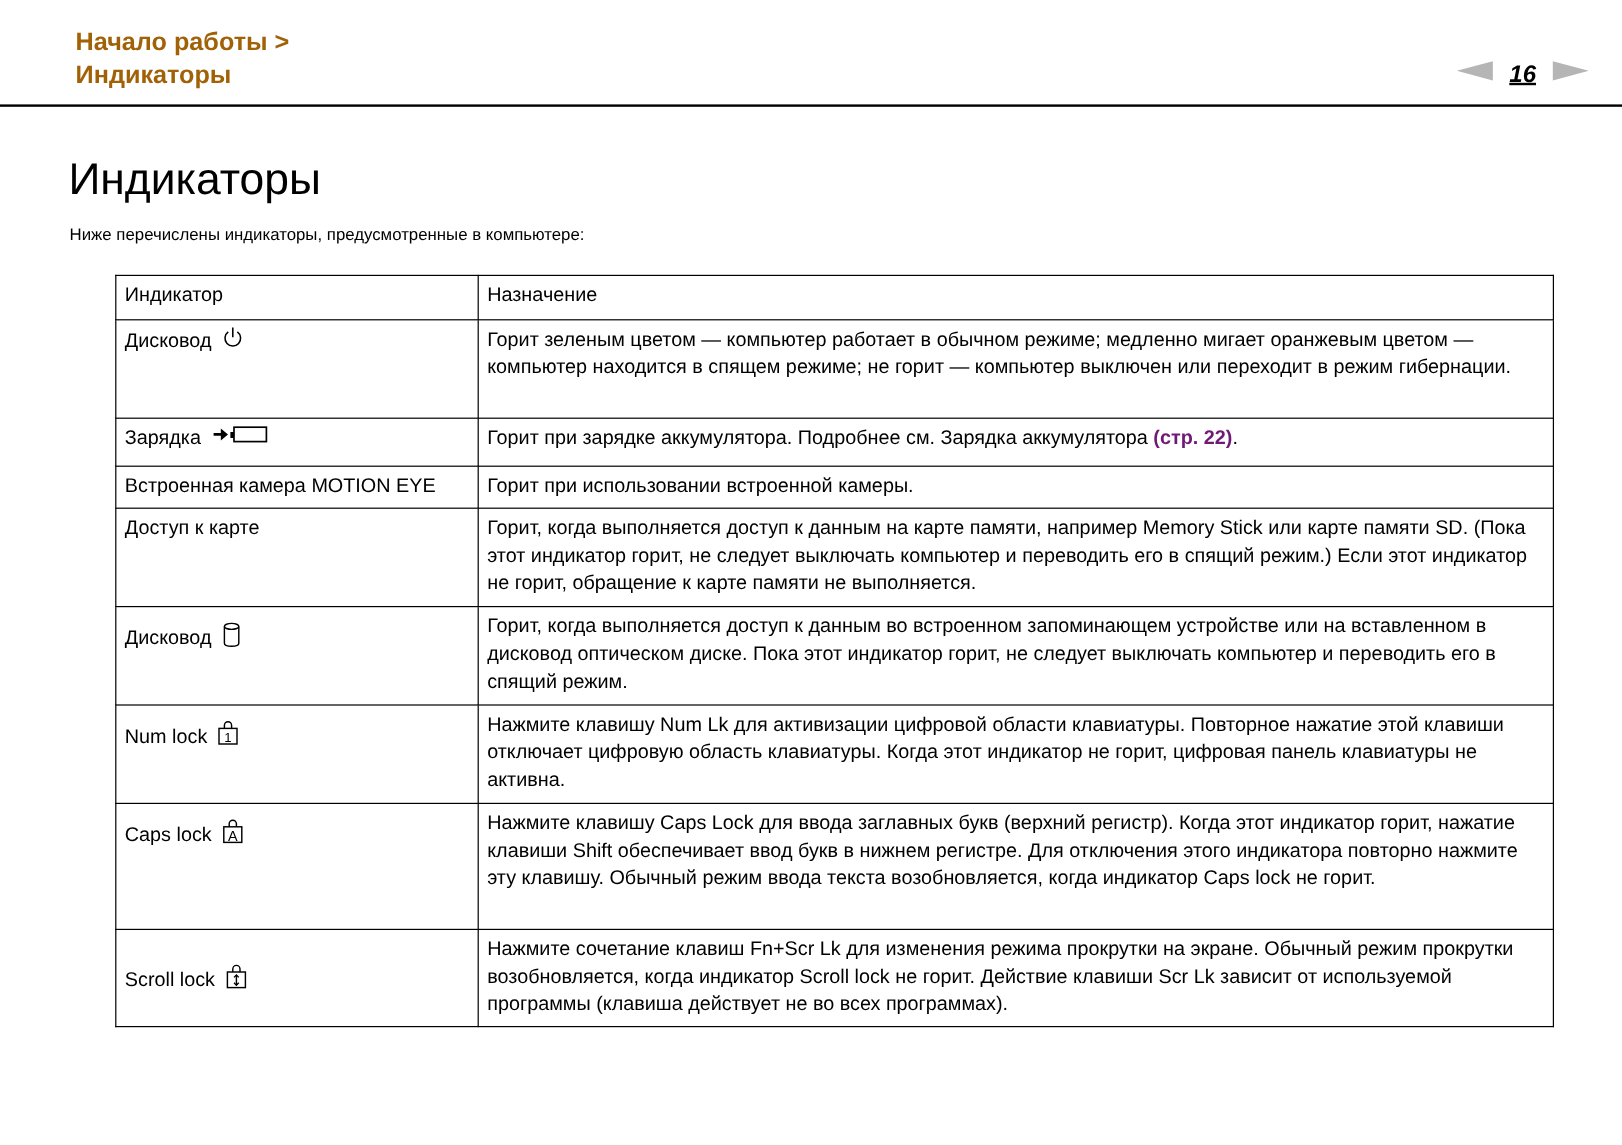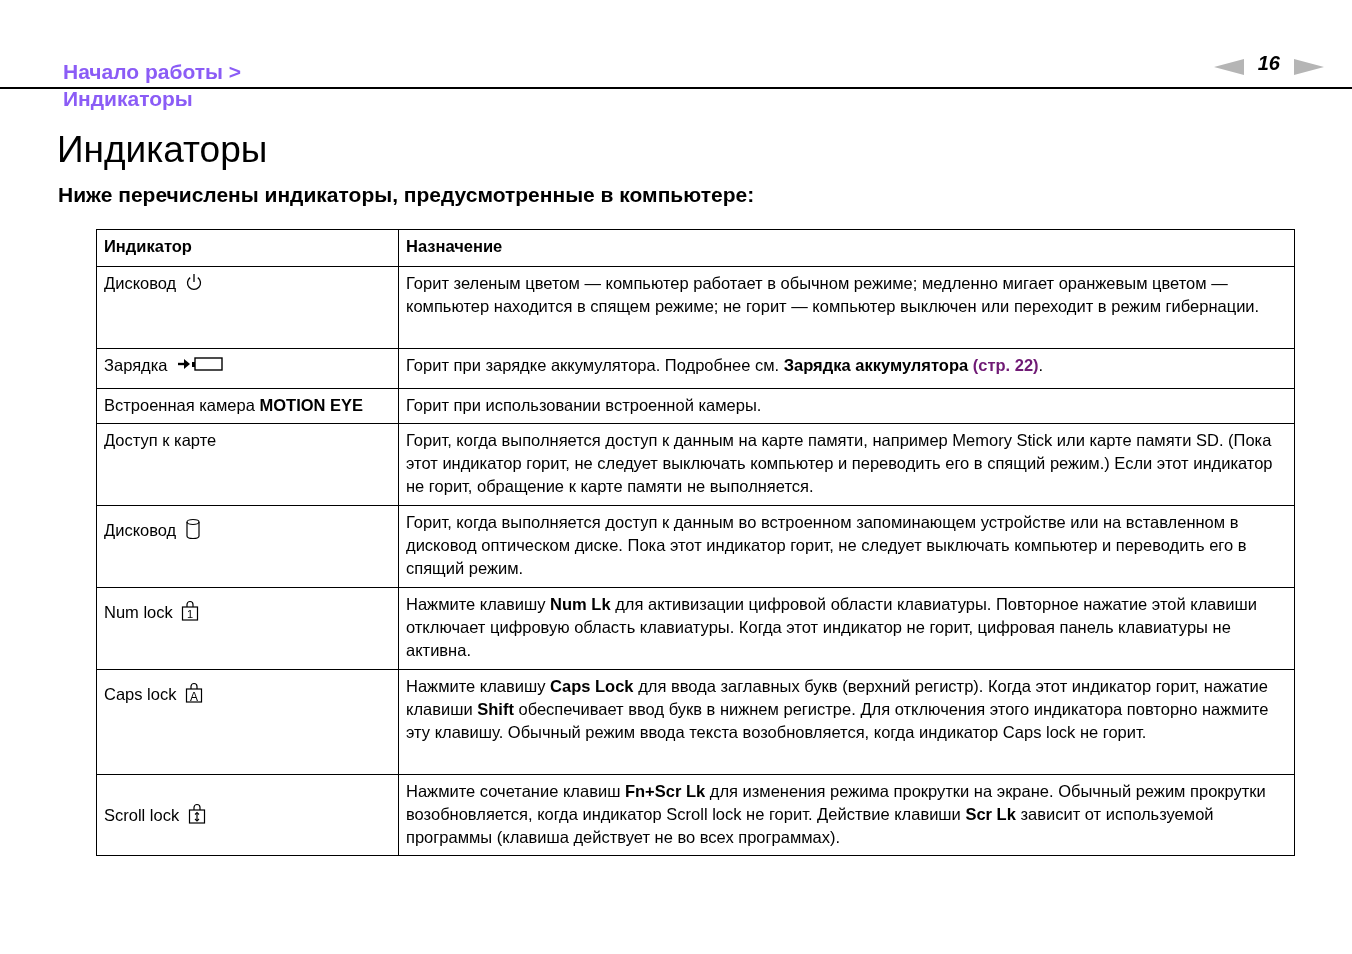--- a/index.html
+++ b/index.html
@@ -2,56 +2,56 @@
 <html><head>
   <meta charset="utf-8">
   <style>
     html, body { margin: 0; padding: 0; background: #ffffff; }
     body {
       width: 1352px; height: 954px; position: relative; overflow: hidden;
       font-family: "Liberation Sans", sans-serif; color: #000;
     }
     .crumb {
       position: absolute; left: 63px; top: 22px;
-      font-size: 21px; font-weight: bold; color: #8b5cf6; line-height: 27px; margin-top: 36px;
+      font-size: 21px; font-weight: bold; color: #a16207; line-height: 27px;
     }
     .pager {
       position: absolute; right: 28px; top: 51px; height: 24px;
-      display: flex; align-items: flex-end; gap: 10px;
+      display: flex; align-items: flex-start; gap: 10px; text-decoration: underline;
     }
     .tri-left {
       width: 0; height: 0; border-top: 8px solid transparent; border-bottom: 8px solid transparent;
       border-right: 30px solid #b5b5b5; cursor: pointer;
     }
     .tri-right {
       width: 0; height: 0; border-top: 8px solid transparent; border-bottom: 8px solid transparent;
       border-left: 30px solid #b5b5b5; cursor: pointer;
     }
     .pagenum { font-size: 20px; font-weight: bold; font-style: italic; padding: 0 4px; }
     .rule { position: absolute; left: 0; top: 87px; width: 1352px; height: 2px; background: #000; }
     .title {
       position: absolute; left: 57px; top: 127px; margin: 0;
       font-size: 37px; font-weight: normal; line-height: 46px;
     }
     .intro {
       position: absolute; left: 58px; top: 181px; margin: 0;
-      font-size: 21px; line-height: 28px; font-weight: bold;
+      font-size: 14px; line-height: 28px;
     }
     table.ind {
       position: absolute; left: 96px; top: 229px; width: 1199px;
       border-collapse: collapse; font-size: 16.5px; line-height: 23px;
     }
     table.ind td, table.ind th {
       border: 1.3px solid #000; vertical-align: top; text-align: left;
       padding: 5px 6px 6px 7px;
     }
-    table.ind th { font-weight: bold; padding-top: 5px; padding-bottom: 8px; }
+    table.ind th { font-weight: normal; padding-top: 5px; padding-bottom: 8px; }
     .c1 { width: 288px; }
     tr.thick td { border-top: 2.5px solid #000; }
-    b { font-weight: bold; }
+    b { font-weight: normal; }
     .link { color: #701a75; font-weight: bold; cursor: pointer; }
     .icn { display: inline-block; vertical-align: middle; margin-left: 4px; }
   </style>
 </head>
 <body>
 
 <div class="crumb">
   <div>Начало работы &gt;</div>
   <div>Индикаторы</div>
 </div>

